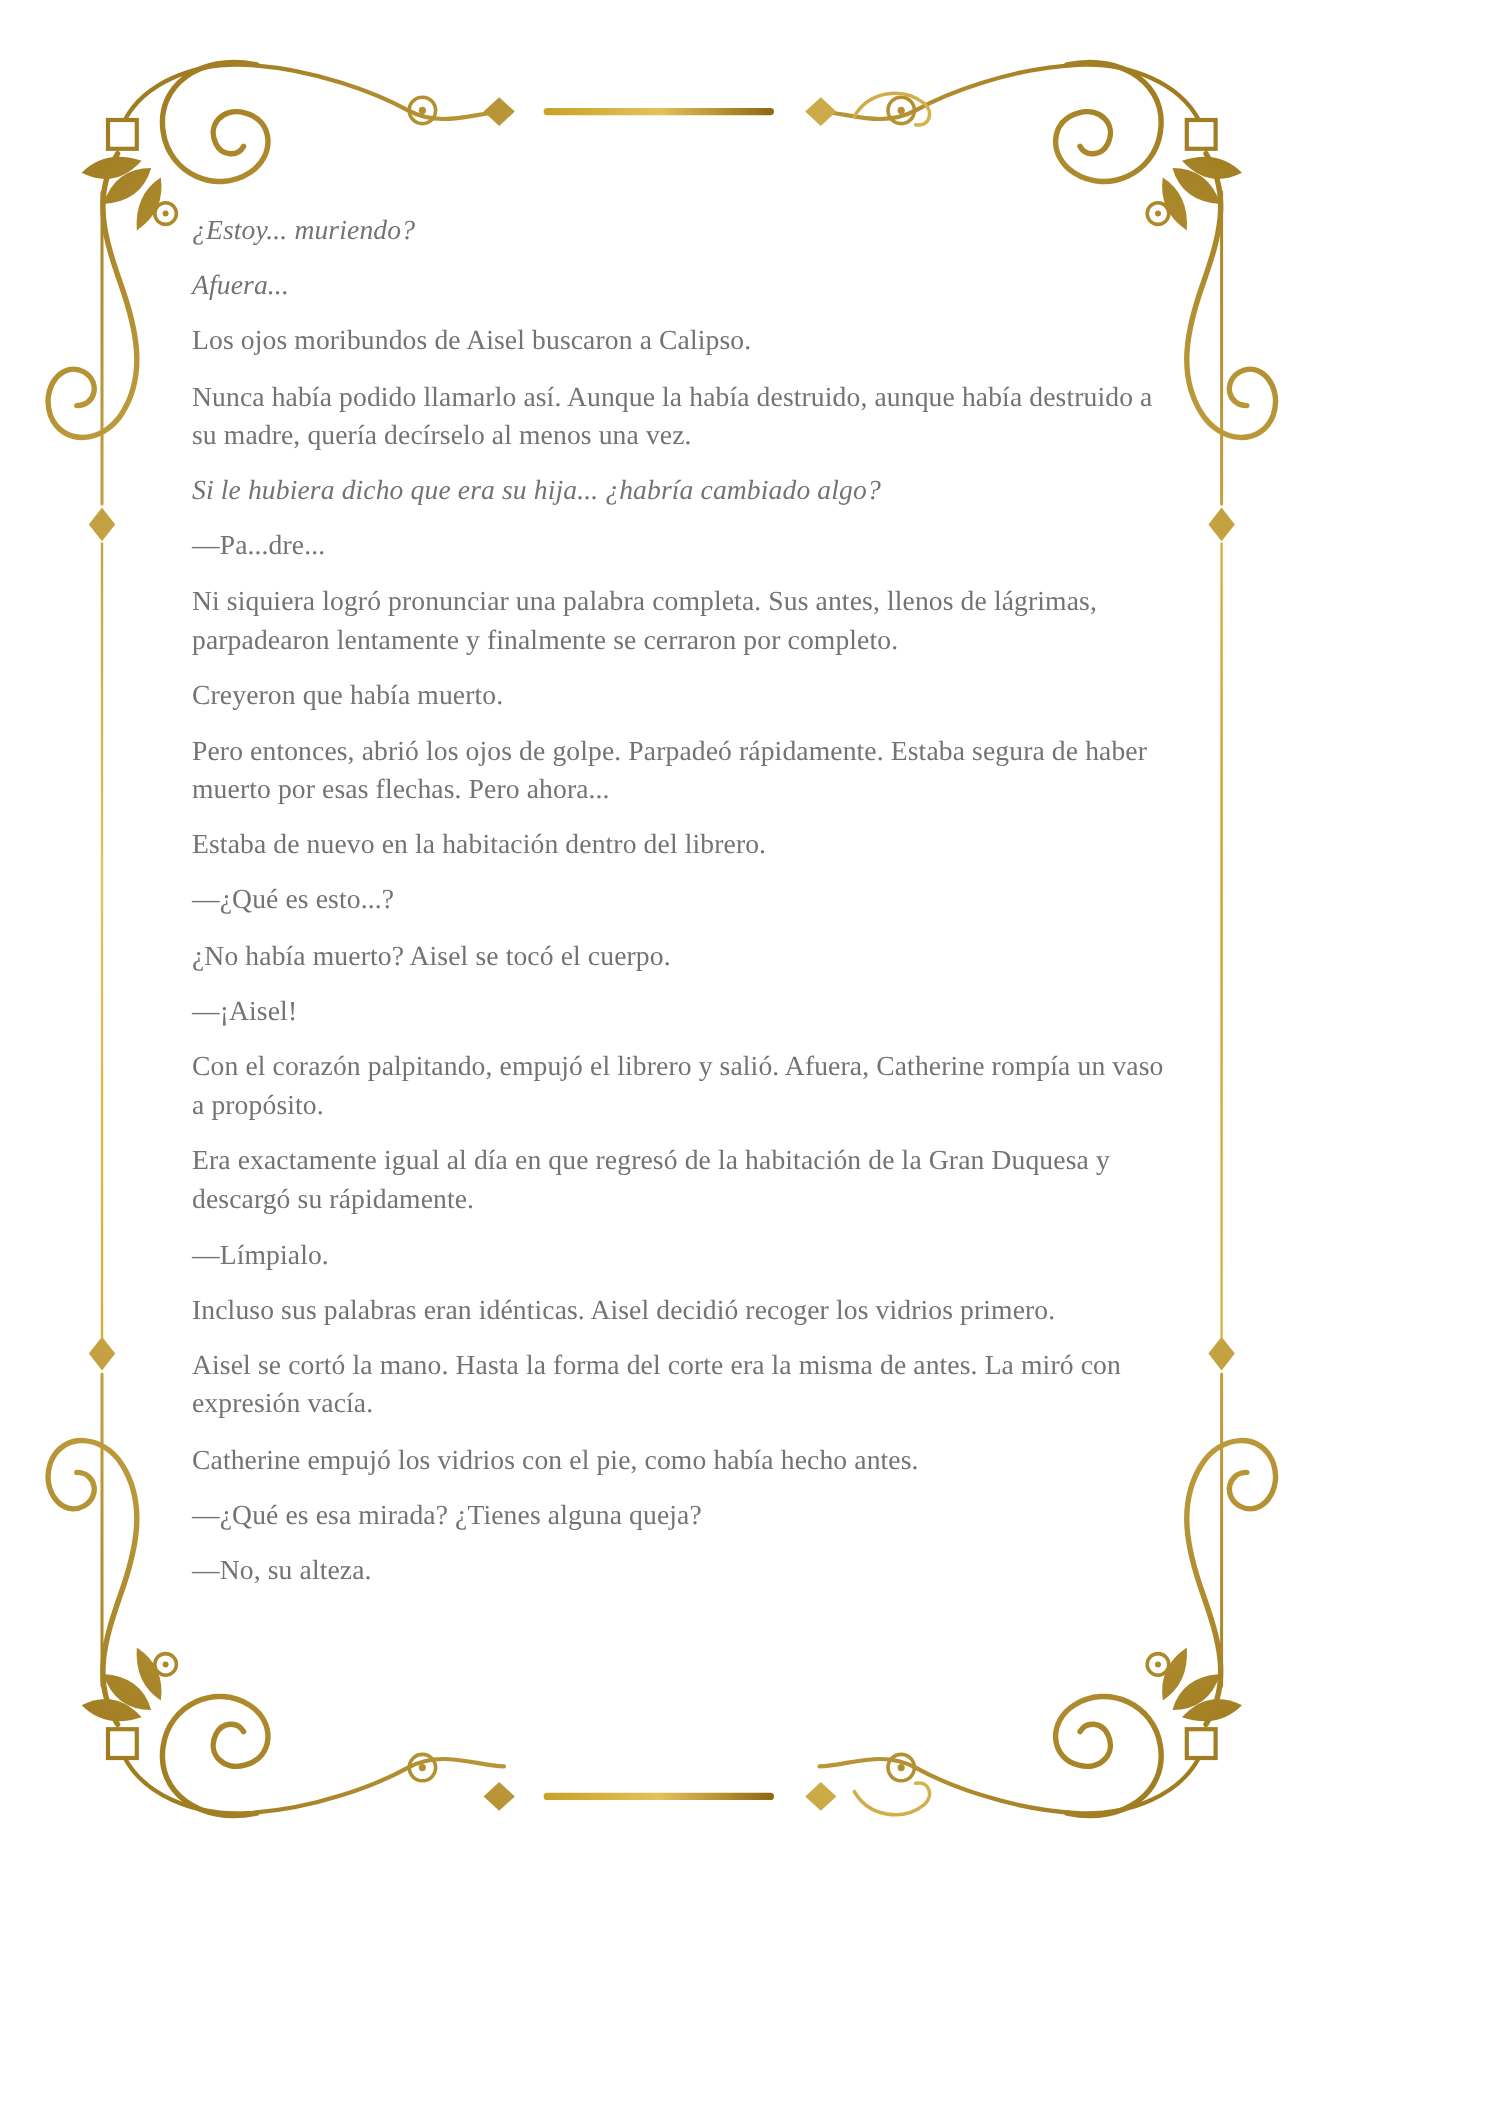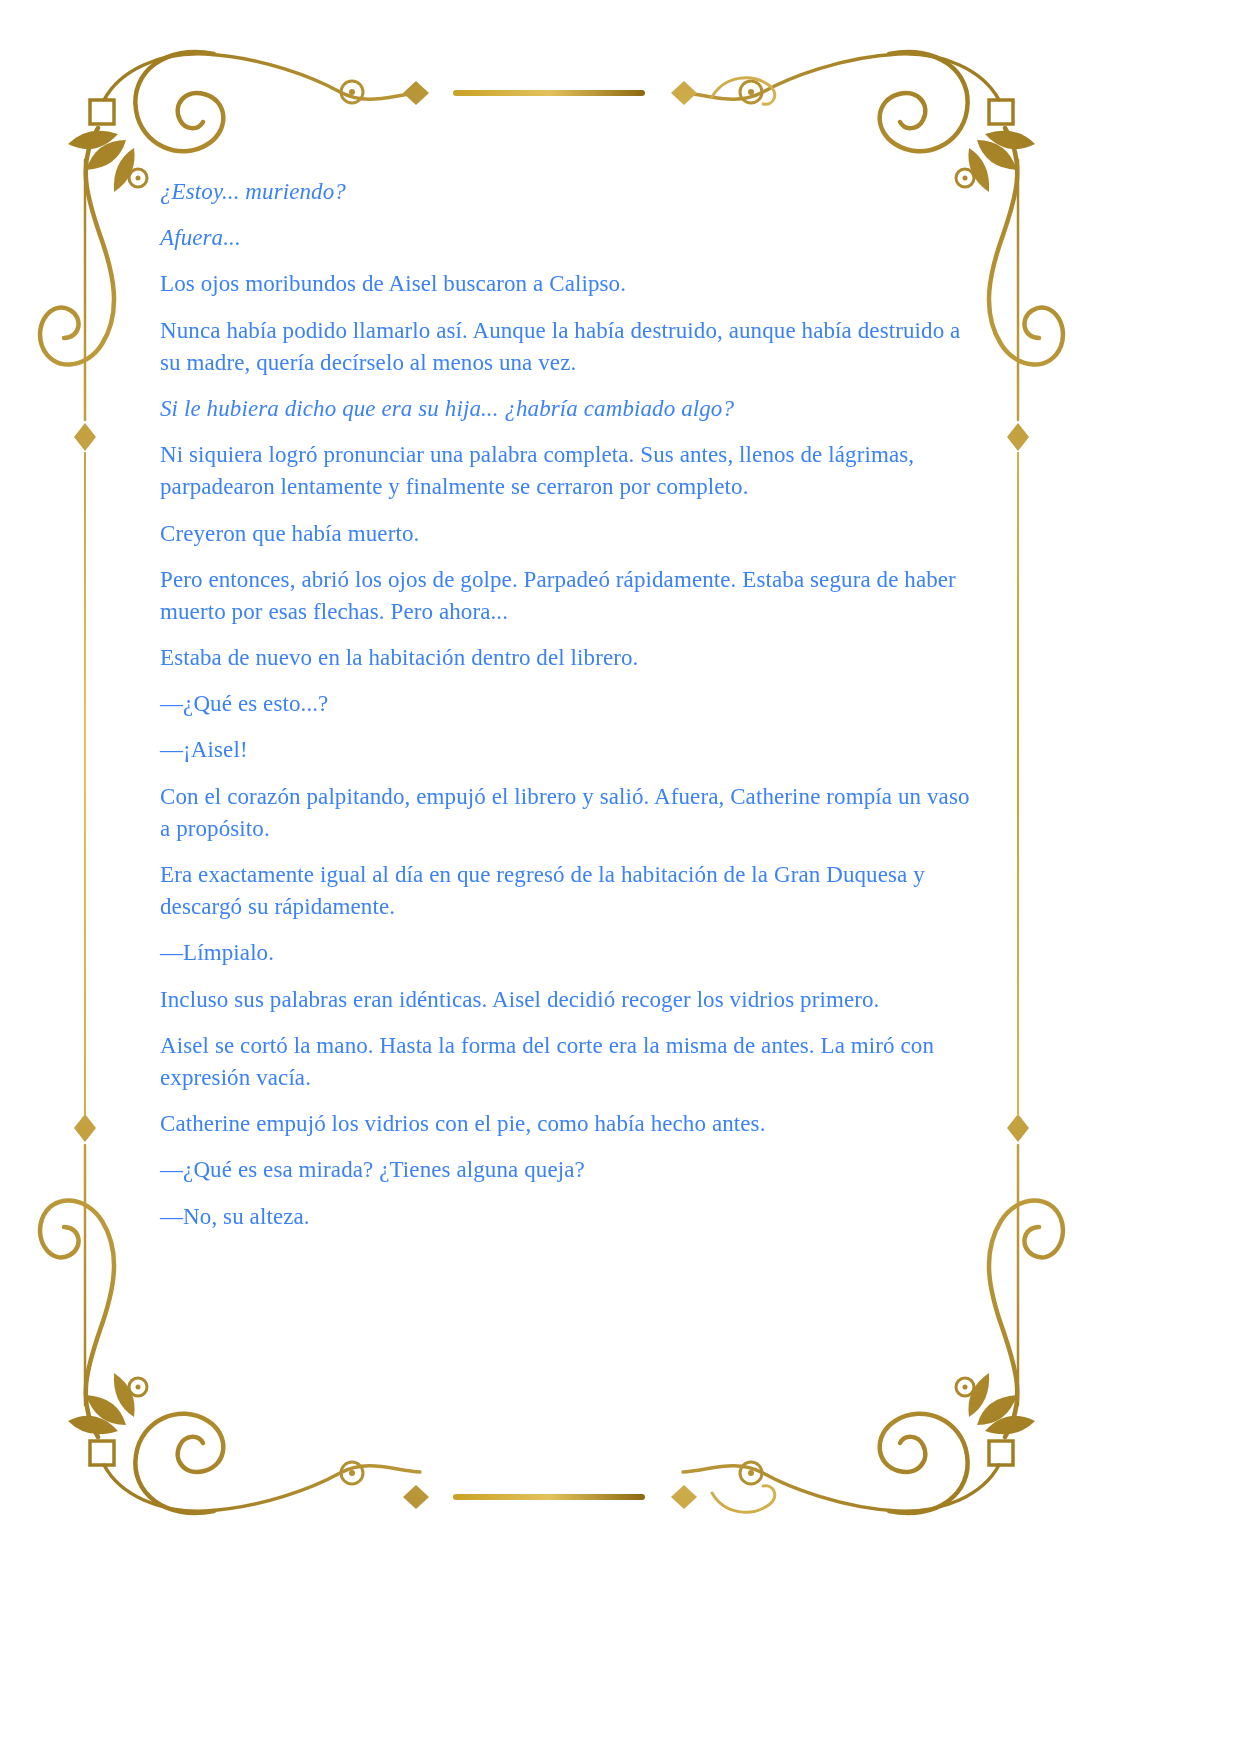--- a/index.html
+++ b/index.html
@@ -26,21 +26,21 @@
   .content {
     position: absolute;
     left: 160px;
     top: 176px;
     width: 810px;
   }
   .content p {
     margin: 0 0 14px 0;
     font-size: 23px;
     line-height: 1.4;
-    color: #3b82f6;
+    color: #737373;
     letter-spacing: 0.1px;
   }
   .content p.italic {
     font-style: italic;
   }
 </style>
 </head>
 <body>
 
 <div class="page">
@@ -95,25 +95,27 @@
     <line x1="85" y1="452" x2="85" y2="1116" stroke="url(#goldD)" stroke-width="2"></line>
     <line x1="1018" y1="452" x2="1018" y2="1116" stroke="url(#goldD)" stroke-width="2"></line>
   </svg>
 
   <div class="content">
     <p class="italic">¿Estoy... muriendo?</p>
     <p class="italic">Afuera...</p>
     <p>Los ojos moribundos de Aisel buscaron a Calipso.</p>
     <p>Nunca había podido llamarlo así. Aunque la había destruido, aunque había destruido a su madre, quería decírselo al menos una vez.</p>
     <p class="italic">Si le hubiera dicho que era su hija... ¿habría cambiado algo?</p>
+    <p>—Pa...dre...</p>
     <p>Ni siquiera logró pronunciar una palabra completa. Sus antes, llenos de lágrimas, parpadearon lentamente y finalmente se cerraron por completo.</p>
     <p>Creyeron que había muerto.</p>
     <p>Pero entonces, abrió los ojos de golpe. Parpadeó rápidamente. Estaba segura de haber muerto por esas flechas. Pero ahora...</p>
     <p>Estaba de nuevo en la habitación dentro del librero.</p>
     <p>—¿Qué es esto...?</p>
+    <p>¿No había muerto? Aisel se tocó el cuerpo.</p>
     <p>—¡Aisel!</p>
     <p>Con el corazón palpitando, empujó el librero y salió. Afuera, Catherine rompía un vaso a propósito.</p>
     <p>Era exactamente igual al día en que regresó de la habitación de la Gran Duquesa y descargó su rápidamente.</p>
     <p>—Límpialo.</p>
     <p>Incluso sus palabras eran idénticas. Aisel decidió recoger los vidrios primero.</p>
     <p>Aisel se cortó la mano. Hasta la forma del corte era la misma de antes. La miró con expresión vacía.</p>
     <p>Catherine empujó los vidrios con el pie, como había hecho antes.</p>
     <p>—¿Qué es esa mirada? ¿Tienes alguna queja?</p>
     <p>—No, su alteza.</p>
   </div>

